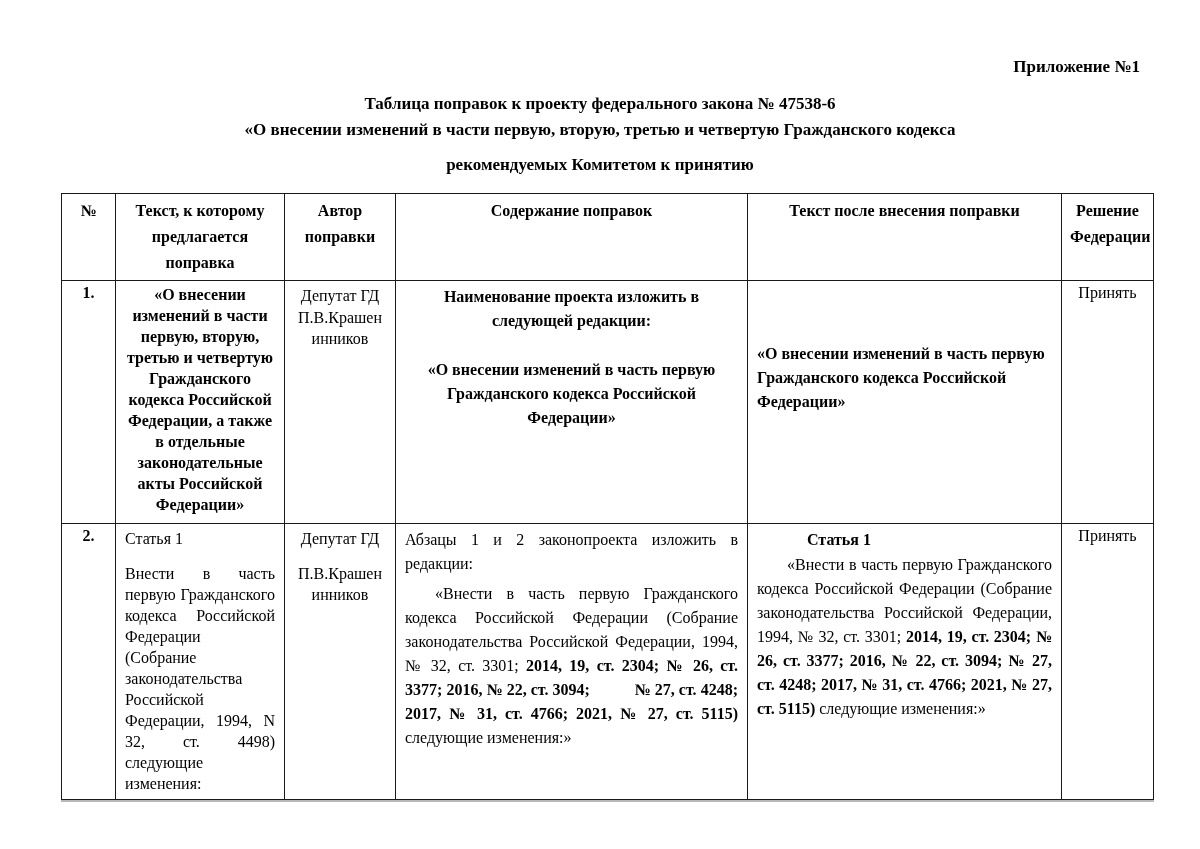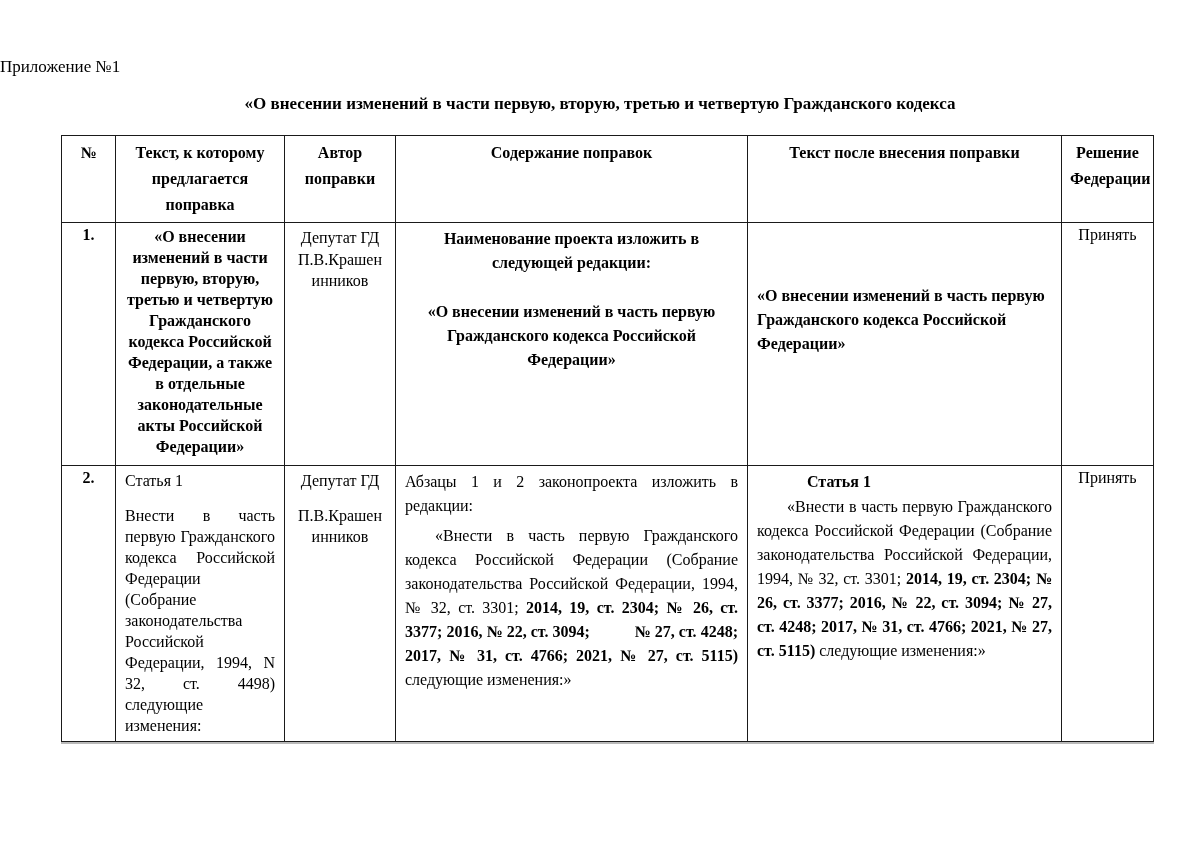--- a/index.html
+++ b/index.html
@@ -10,21 +10,22 @@
     height: 849px;
     background: #ffffff;
     color: #000000;
     font-family: "Liberation Serif", "DejaVu Serif", serif;
     font-size: 16px;
     overflow: hidden;
   }
   .annex {
     padding-top: 57px;
     padding-right: 60px;
-    font-weight: 400;
+    text-align: right;
+    font-weight: 700;
     font-size: 17px;
   }
   .title-block {
     margin-top: 14px;
     text-align: center;
     font-weight: 700;
     font-size: 17px;
     line-height: 26px;
   }
   .subtitle {
@@ -78,23 +79,25 @@
   .ti-50 { text-indent: 50px; }
 </style>
 </head>
 <body>
 
 <div class="page">
 
   <div class="annex">Приложение №1</div>
 
   <div class="title-block">
+    <div>Таблица поправок  к проекту федерального закона № 47538-6</div>
     <div>«О внесении изменений в части первую, вторую, третью и четвертую Гражданского кодекса</div>
   </div>
 
+  <div class="subtitle">рекомендуемых Комитетом к принятию</div>
 
   <table class="amendments">
     <colgroup>
       <col style="width:54px">
       <col style="width:169px">
       <col style="width:111px">
       <col style="width:352px">
       <col style="width:314px">
       <col style="width:92px">
     </colgroup>

